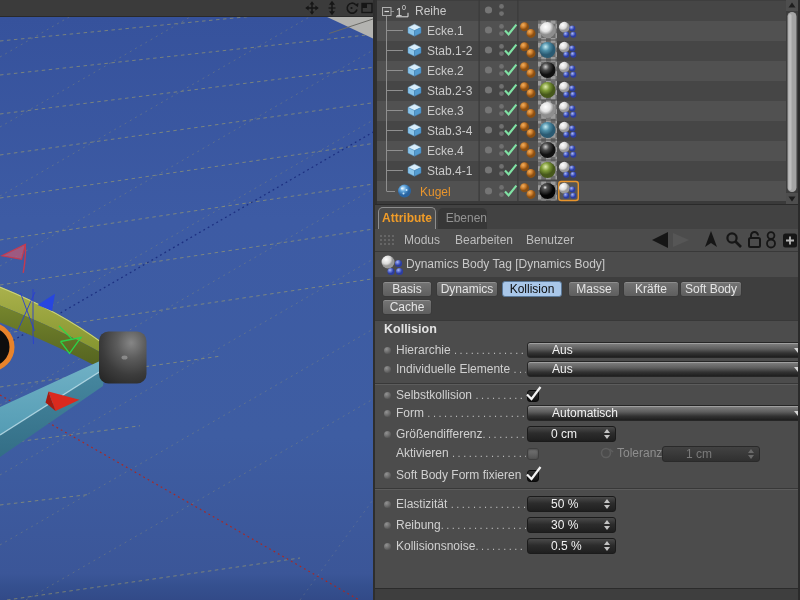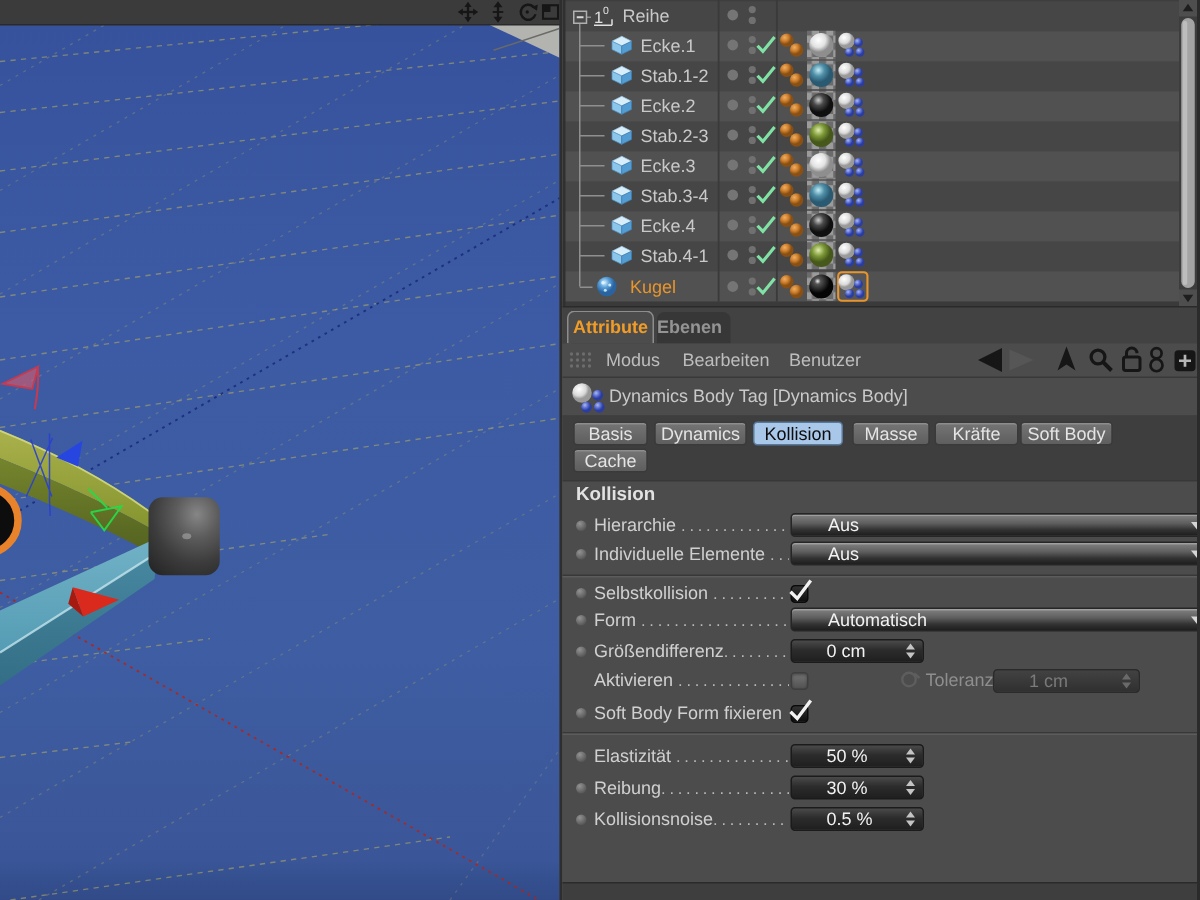--- a/index.html
+++ b/index.html
@@ -393,21 +393,21 @@
 <path d="M417,201.5 l3.5,-5 h-7 Z" fill="#1e1e1e"></path>
 <rect x="0" y="0" width="2" height="204" fill="#303030"></rect>
 <rect x="412.5" y="12" width="9" height="180" rx="4.5" fill="#a4a4a4"></rect>
 <rect x="413.5" y="14" width="3" height="176" rx="1.5" fill="#bdbdbd"></rect>
 </svg>
 
   <div class="abs" style="left:0;top:204px;width:425px;height:25px;background:#424242;border-top:1px solid #2a2a2a;"></div>
   <div class="abs" style="left:3px;top:207px;width:56px;height:21px;background:#4c4c4c;border:1px solid #8d8d8d;border-bottom:none;border-radius:5px 5px 0 0;
        font-size:12px;font-weight:bold;color:#f09c28;text-align:center;line-height:21px;">Attribute</div>
   <div class="abs" style="left:63px;top:208px;width:49px;height:21px;background:#373737;border-radius:5px 5px 0 0;
-       font-size:12px;font-weight:bold;color:#949494;text-align:left;line-height:21px;">Ebenen</div>
+       font-size:12px;font-weight:normal;color:#949494;text-align:right;line-height:21px;">Ebenen</div>
 
   <div class="abs" style="left:0;top:229px;width:425px;height:22px;background:#4c4c4c;border-bottom:1px solid #393939;"></div>
   <svg class="abs" style="left:4px;top:234px" width="16" height="13" viewBox="0 0 16 13">
     <g fill="#6d6d6d">
           <circle cx="2" cy="2" r="1.1"></circle>
           <circle cx="6" cy="2" r="1.1"></circle>
           <circle cx="10" cy="2" r="1.1"></circle>
           <circle cx="14" cy="2" r="1.1"></circle>
     <circle cx="2" cy="6" r="1.1"></circle>
           <circle cx="6" cy="6" r="1.1"></circle>

